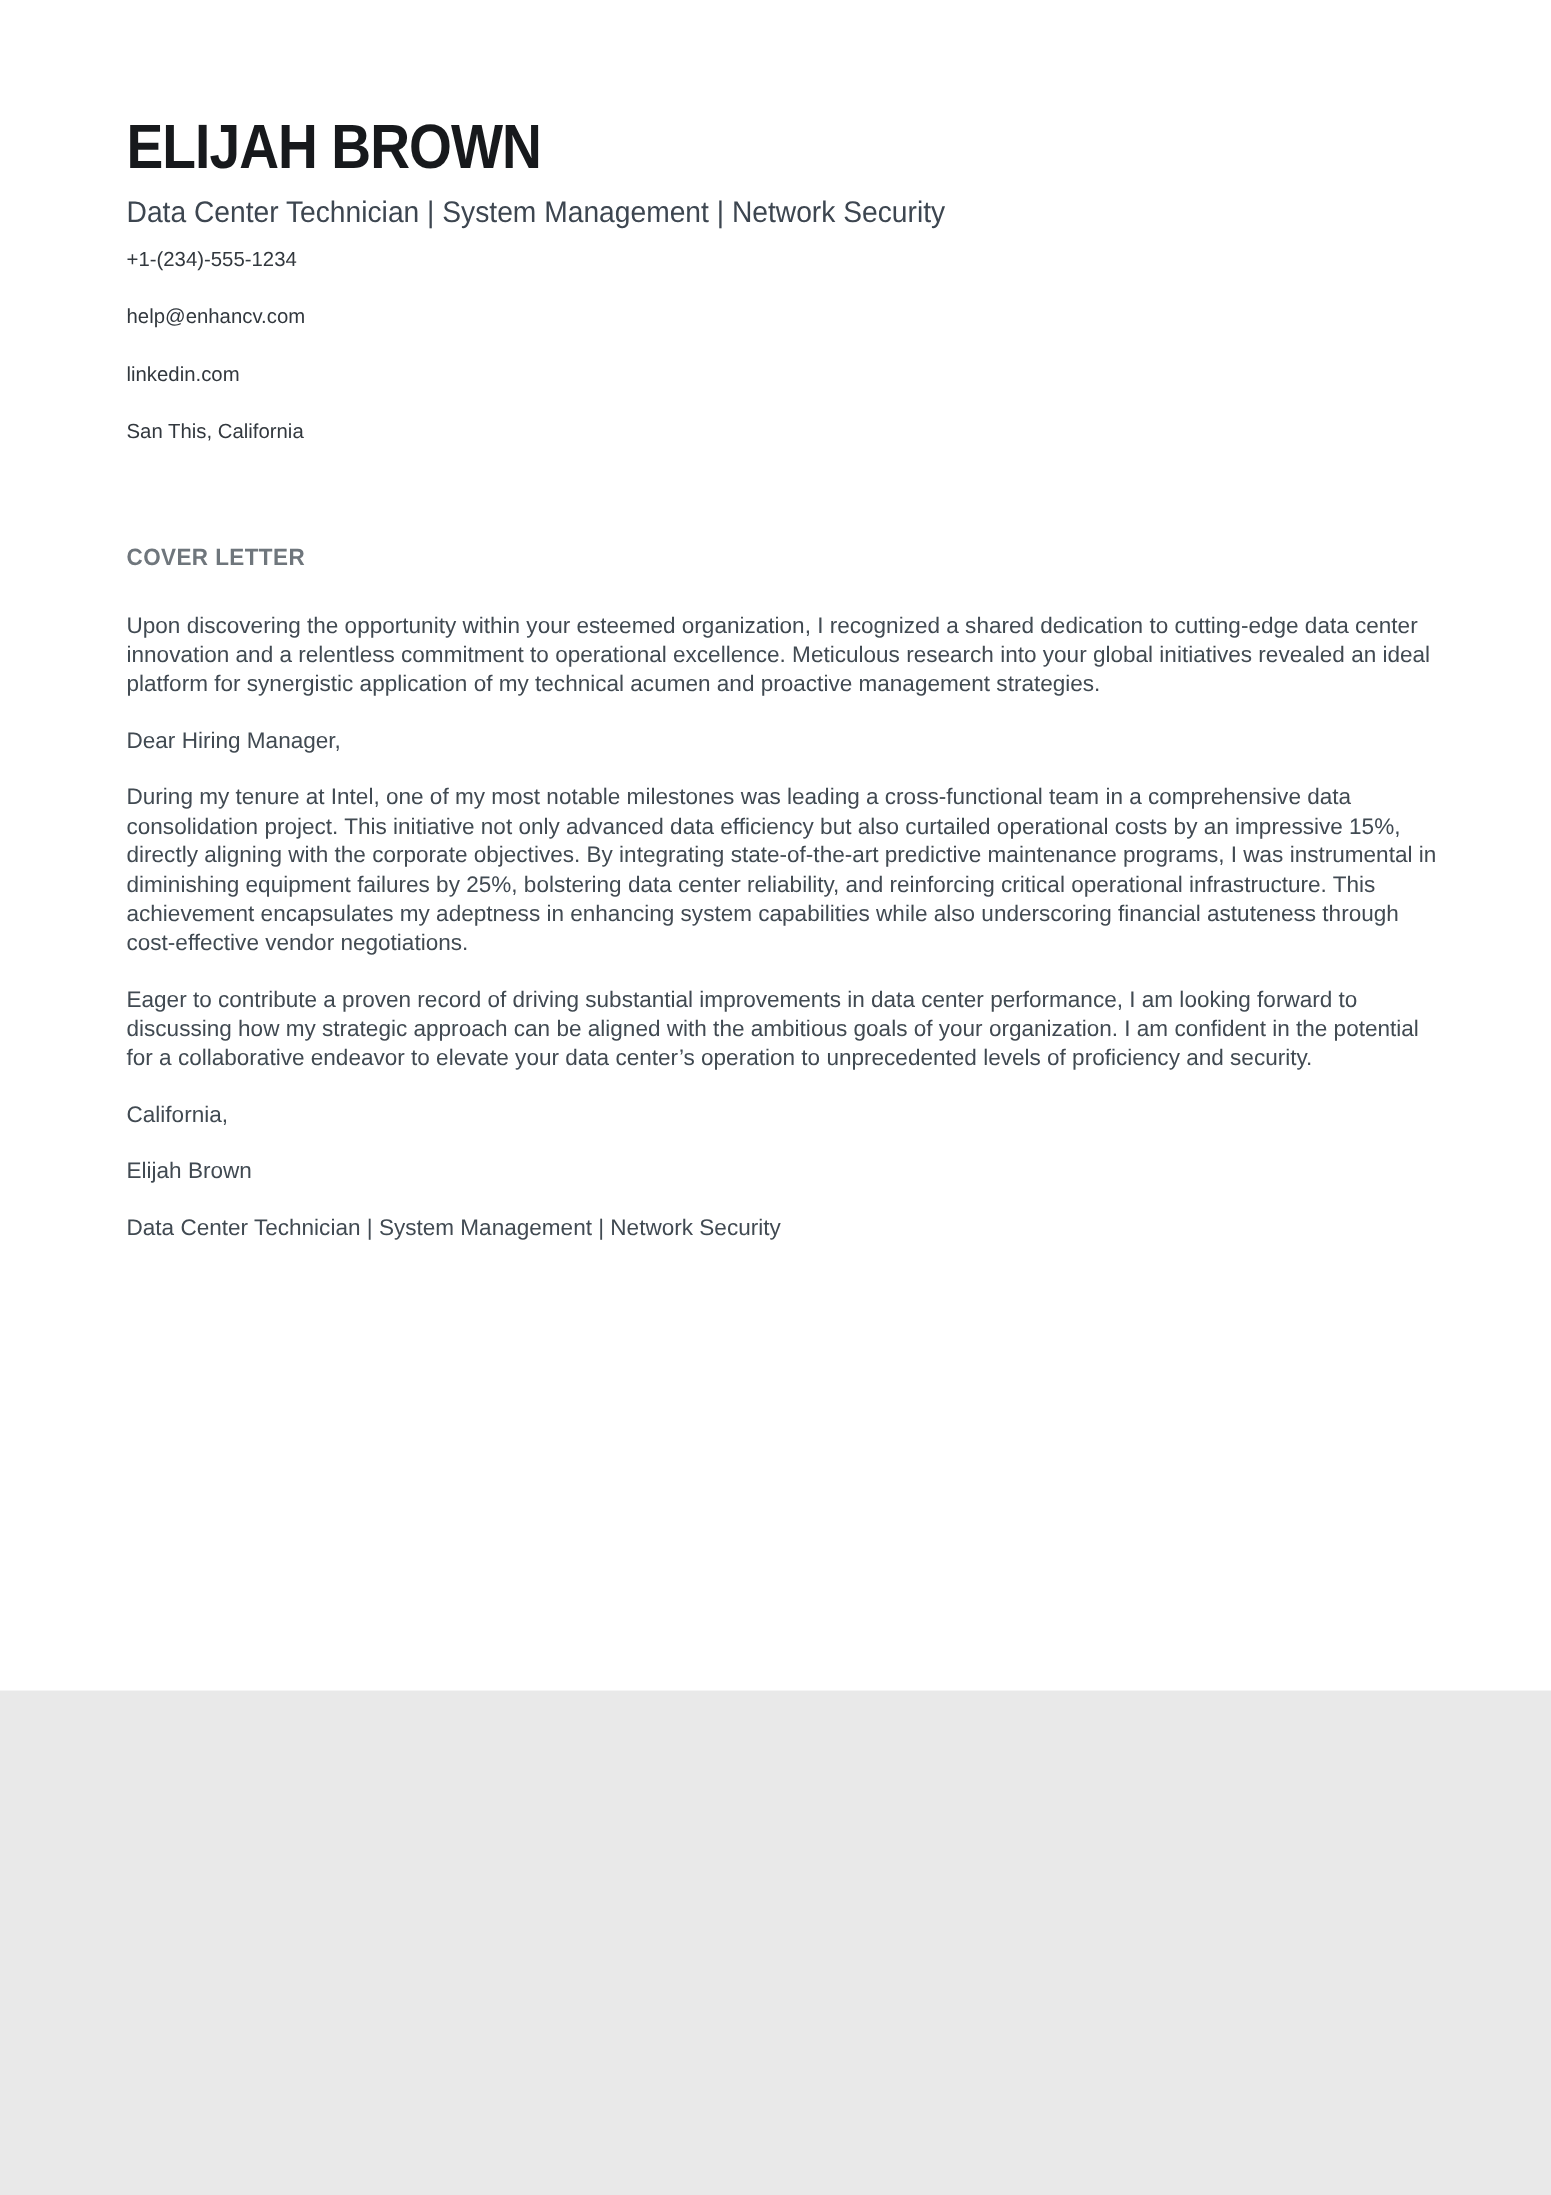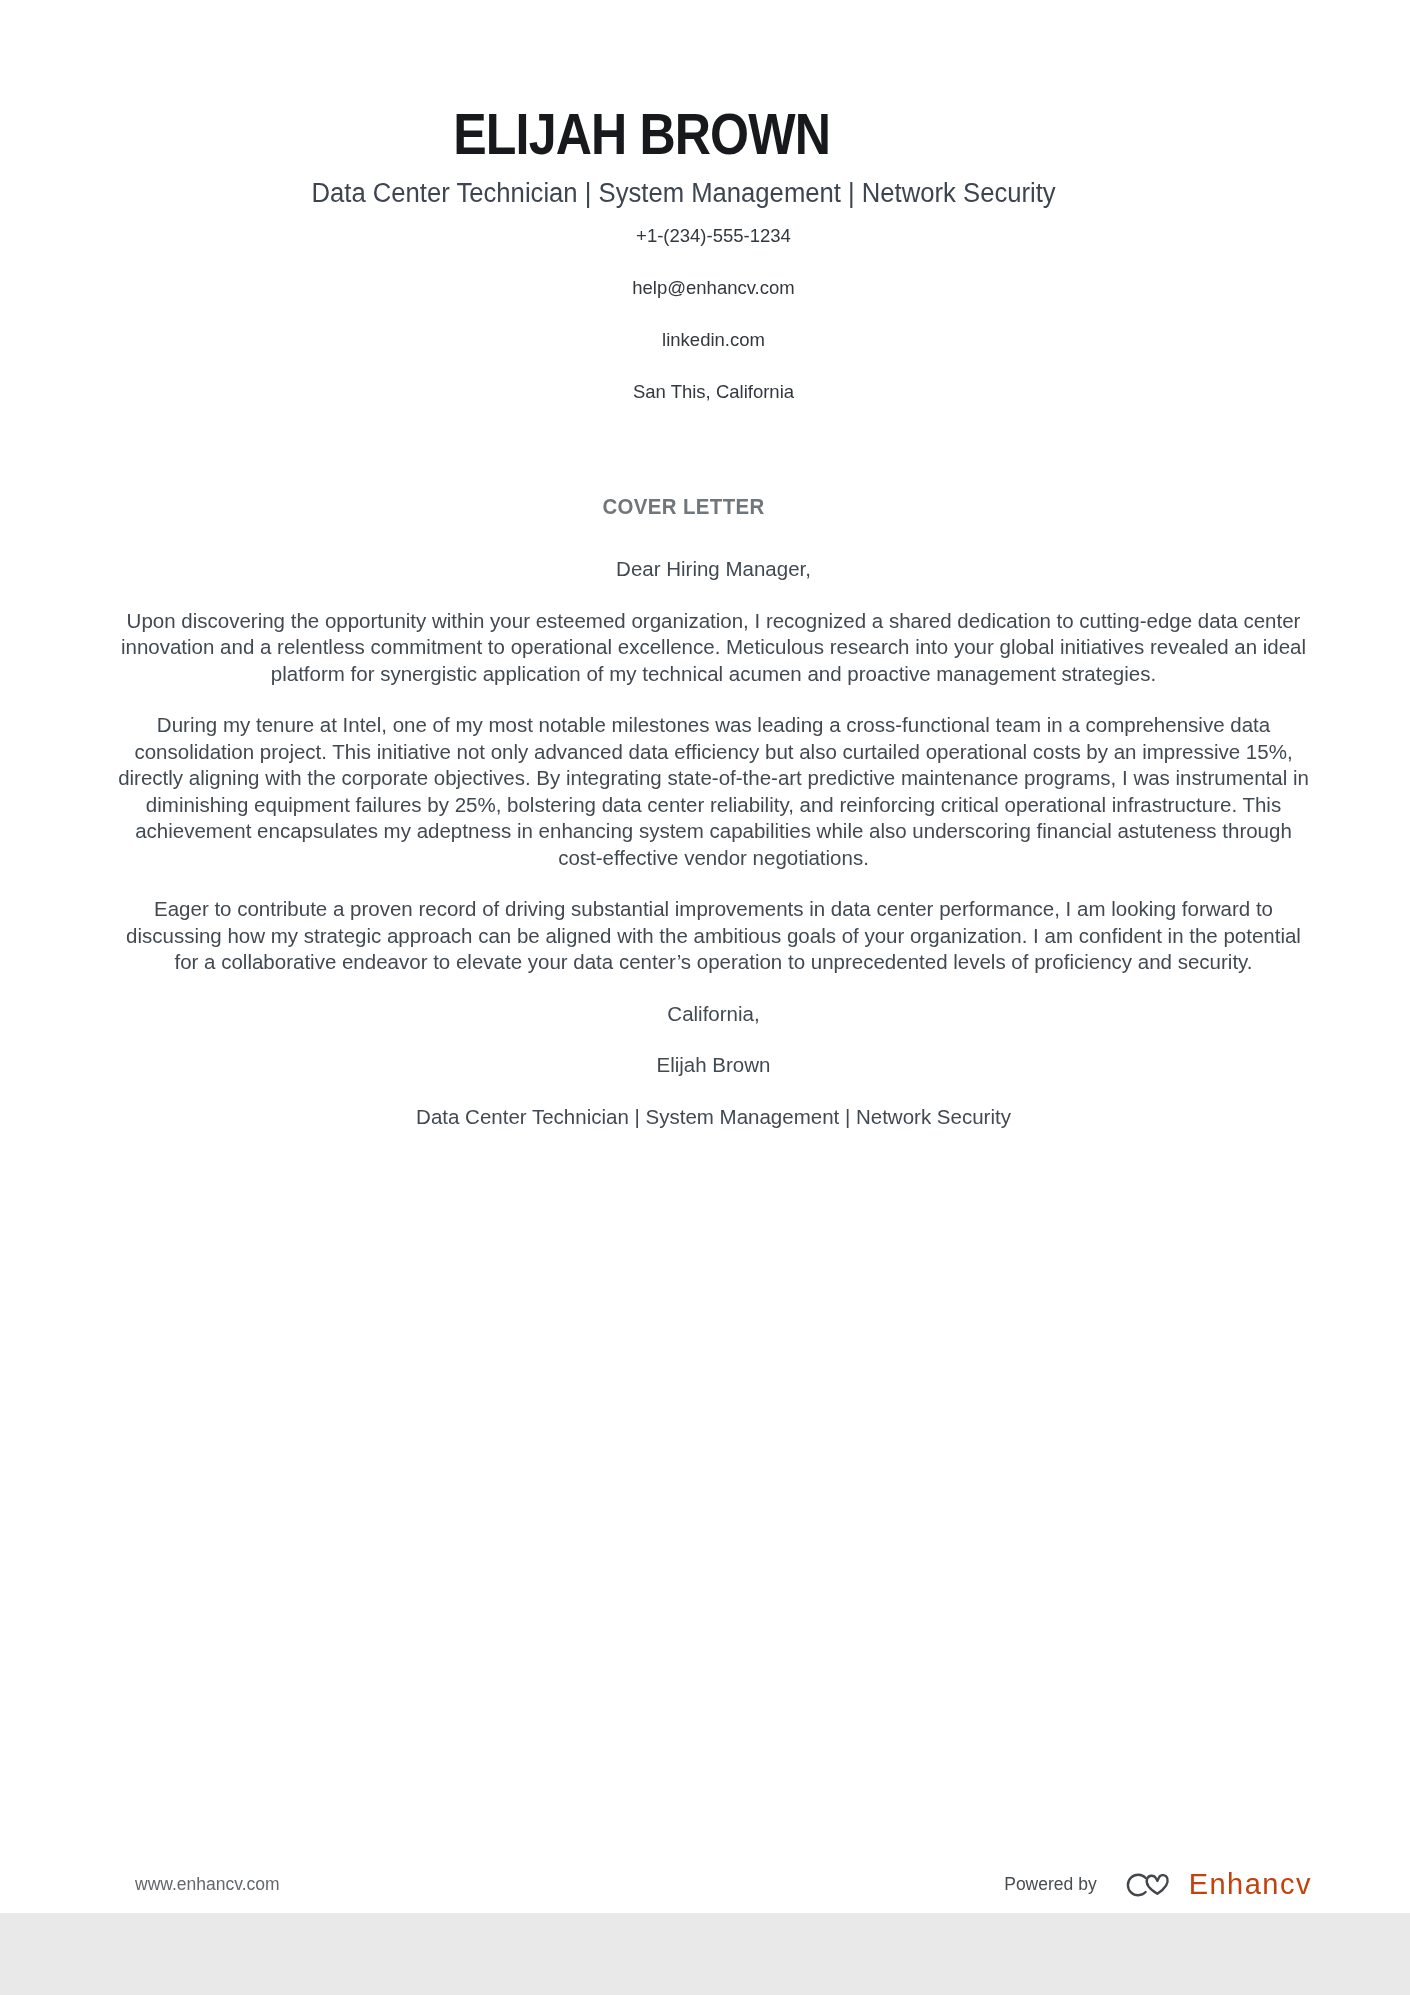--- a/index.html
+++ b/index.html
@@ -1,25 +1,24 @@
 <!DOCTYPE html>
 <html><head>
 <meta charset="utf-8">
 <style>
   * { margin: 0; padding: 0; box-sizing: border-box; }
   html, body { background: #e9e9e9; }
   .page {
     position: relative;
     width: 1410px;
-    height: 1913px;
+    height: 1537px;
     margin: 0 auto;
     background: #ffffff;
     font-family: "Liberation Sans", sans-serif;
     overflow: hidden;
-    text-align: center;
   }
   .content {
     padding: 0 98px 0 115px;
   }
   
   .name {
     margin-top: 106px;
     font-size: 57px;
     line-height: 1.0;
     font-weight: 800;
@@ -113,22 +112,22 @@
         <span>+1-(234)-555-1234</span>
         <span>help@enhancv.com</span>
         <span>linkedin.com</span>
         <span>San This, California</span>
       </div>
     </header>
 
     <div class="section-label">COVER LETTER</div>
 
     <div class="letter">
+      <p>Upon discovering the opportunity within your esteemed organization, I recognized a shared dedication to cutting-edge data center innovation and a relentless commitment to operational excellence. Meticulous research into your global initiatives revealed an ideal platform for synergistic application of my technical acumen and proactive management strategies.</p>
       <p>Dear Hiring Manager,</p>
-      <p>Upon discovering the opportunity within your esteemed organization, I recognized a shared dedication to cutting-edge data center innovation and a relentless commitment to operational excellence. Meticulous research into your global initiatives revealed an ideal platform for synergistic application of my technical acumen and proactive management strategies.</p>
       <p>During my tenure at Intel, one of my most notable milestones was leading a cross-functional team in a comprehensive data consolidation project. This initiative not only advanced data efficiency but also curtailed operational costs by an impressive 15%, directly aligning with the corporate objectives. By integrating state-of-the-art predictive maintenance programs, I was instrumental in diminishing equipment failures by 25%, bolstering data center reliability, and reinforcing critical operational infrastructure. This achievement encapsulates my adeptness in enhancing system capabilities while also underscoring financial astuteness through cost-effective vendor negotiations.</p>
       <p>Eager to contribute a proven record of driving substantial improvements in data center performance, I am looking forward to discussing how my strategic approach can be aligned with the ambitious goals of your organization. I am confident in the potential for a collaborative endeavor to elevate your data center’s operation to unprecedented levels of proficiency and security.</p>
       <p>California,</p>
       <p>Elijah Brown</p>
       <p>Data Center Technician | System Management | Network Security</p>
     </div>
   </div>
 
   <footer class="footer">
     <span class="footer-site">www.enhancv.com</span>

